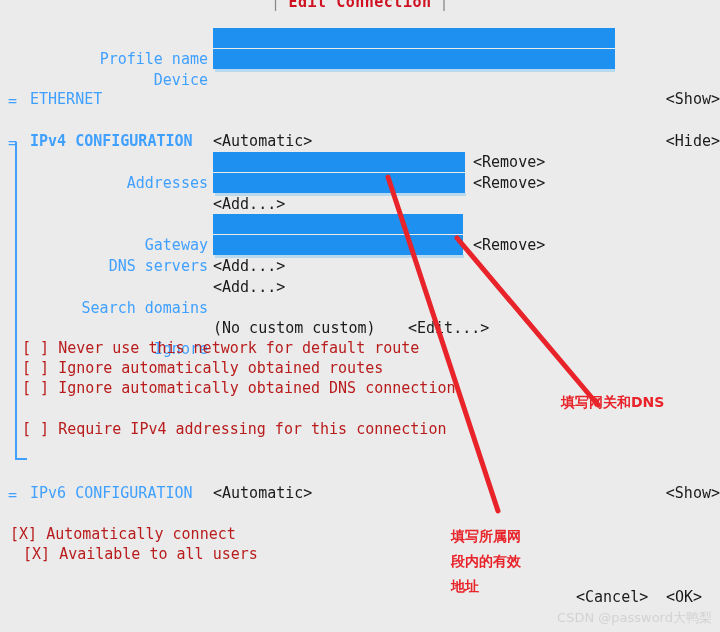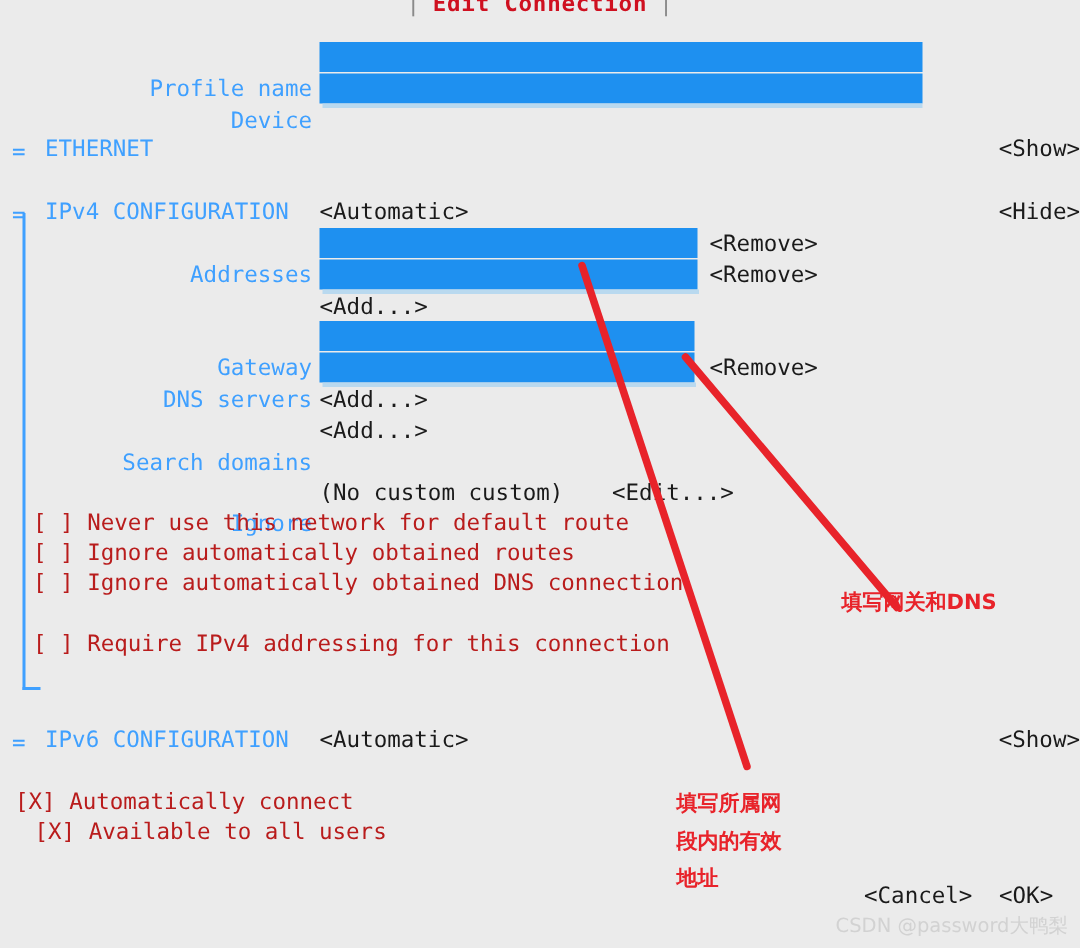--- a/index.html
+++ b/index.html
@@ -174,21 +174,21 @@
   <div class="field" style="top:49px; width:402px;">
     
   </div>
   <div class="field-shadow" style="top:69px; width:400px;"></div>
 
   <div class="section-mark" style="top:91px;">=</div>
   <div class="section-title" style="top:89px;">ETHERNET</div>
   <div class="section-toggle" style="top:89px;">&lt;Show&gt;</div>
 
   <div class="section-mark" style="top:133px;">=</div>
-  <div class="section-title" style="top:131px;">IPv4 CONFIGURATION</div>
+  <div class="section-title" style="top:131px;font-weight:bold;">IPv4 CONFIGURATION</div>
   <div class="section-value" style="top:131px;">&lt;Automatic&gt;</div>
   <div class="section-toggle" style="top:131px;">&lt;Hide&gt;</div>
 
   <div class="spine" style="top:142px; height:318px;"></div>
   <div class="spine-foot" style="top:458px; left:15px;"></div>
 
   <div class="row" style="top:152px;">
     <span class="label">Addresses</span>
   </div>
   <div class="field" style="top:152px; width:252px;">

